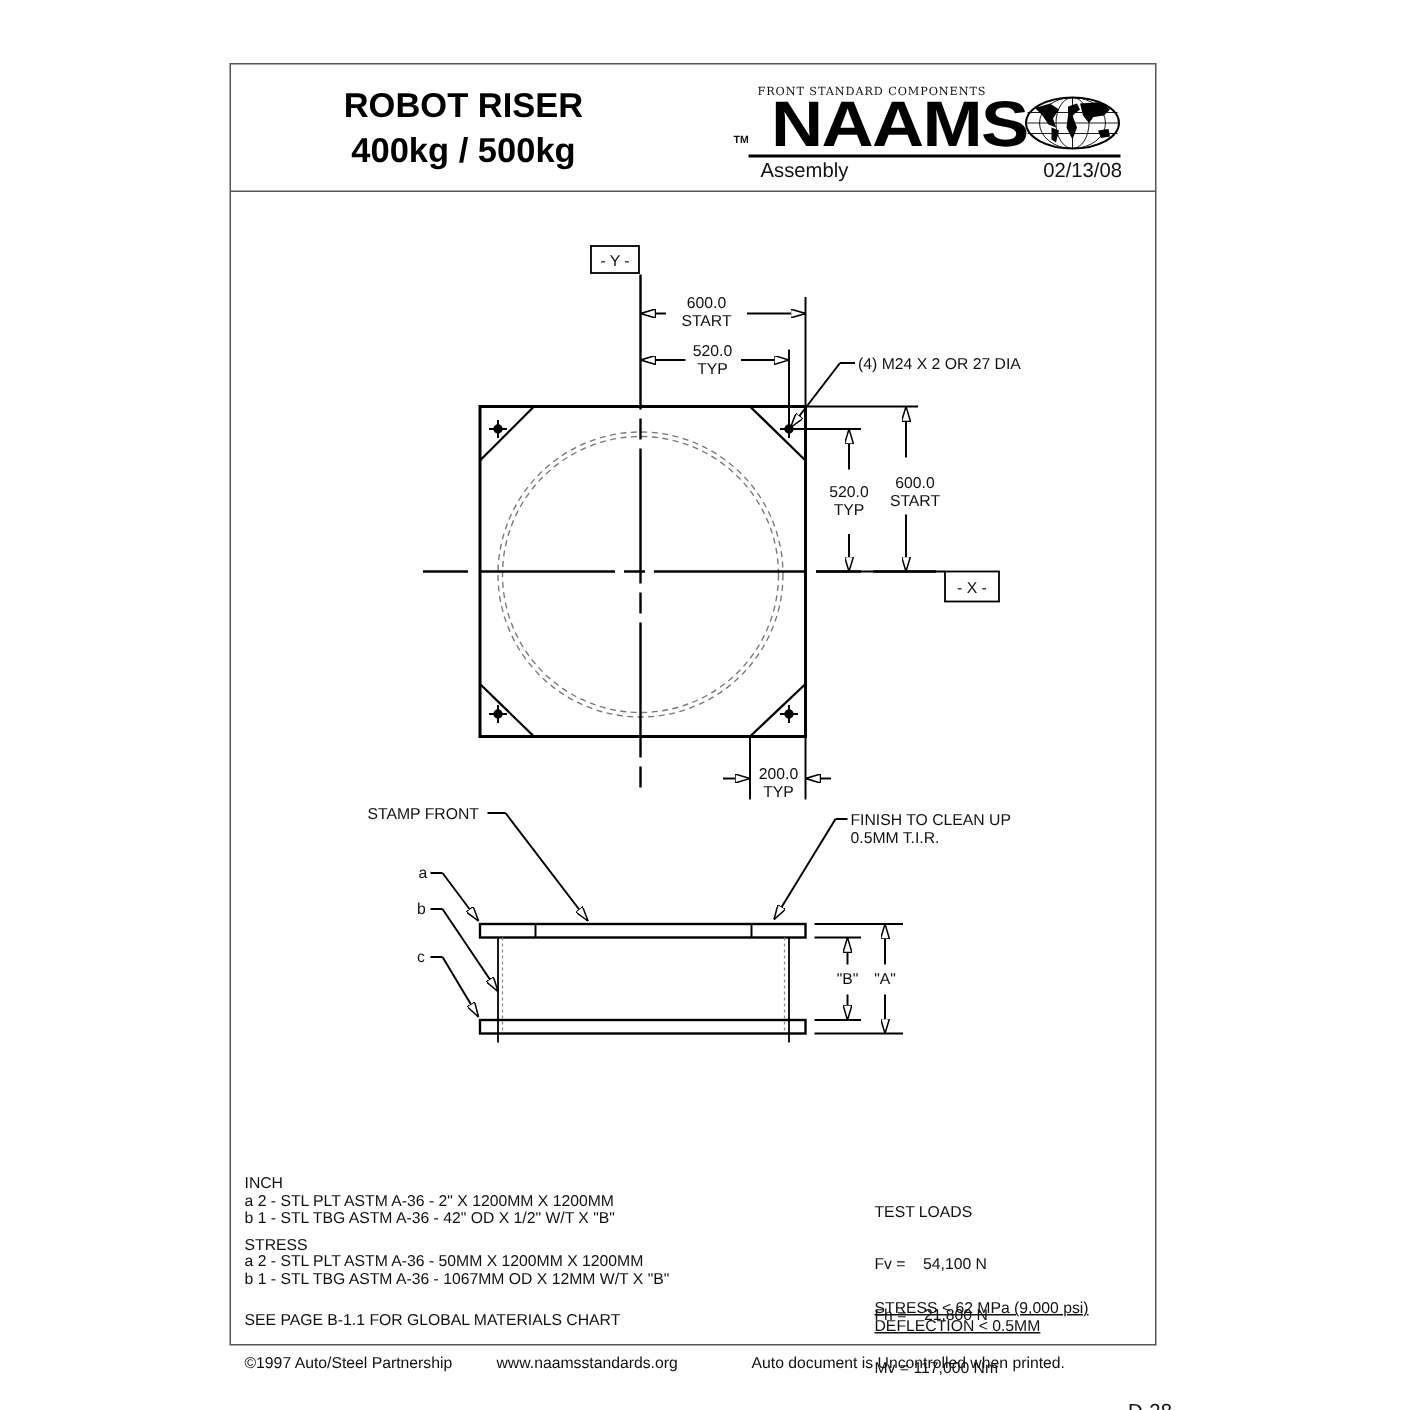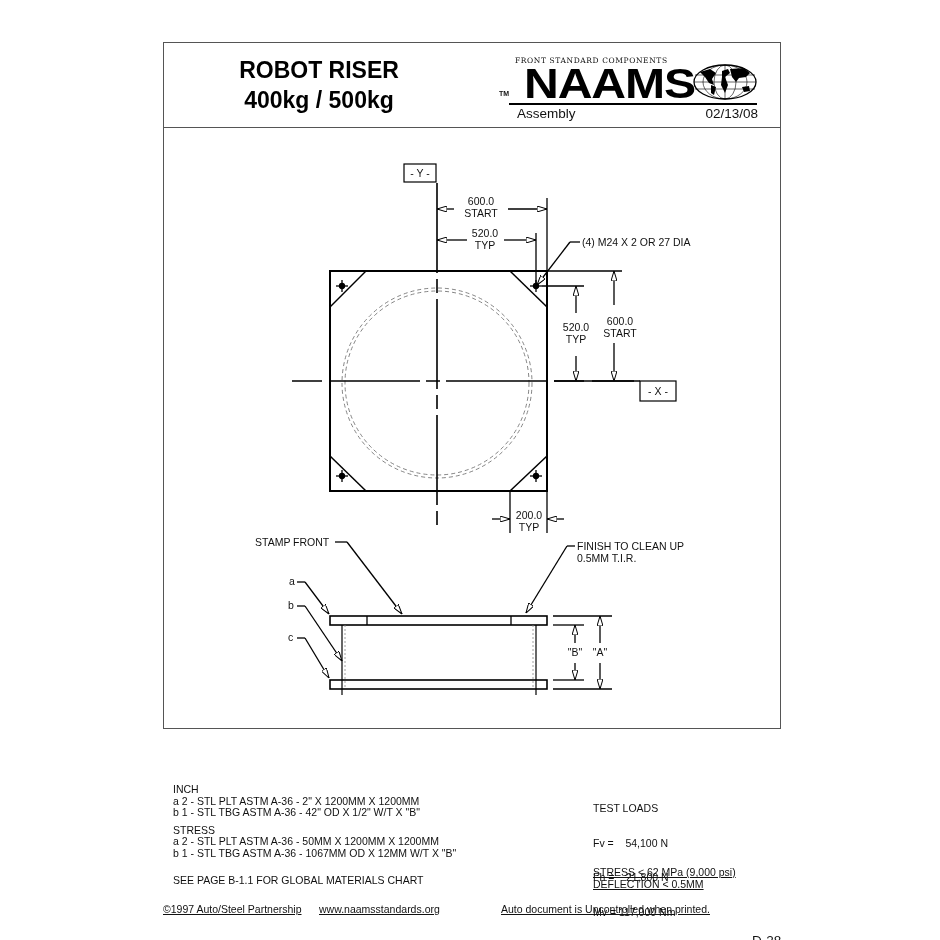--- a/index.html
+++ b/index.html
@@ -1,18 +1,18 @@
 <!DOCTYPE html>
 <html><head>
 <meta charset="utf-8">
 <style>
   html, body { margin: 0; padding: 0; background: #ffffff; }
   body { width: 940px; height: 940px; position: relative; overflow: hidden;
          font-family: "Liberation Sans", sans-serif; color: #111; }
-  .sheet { position: absolute; left: 163px; top: 42px; width: 618px; height: 687px;
+  .sheet { position: absolute; left: 153px; top: 42px; width: 618px; height: 855px;
            border: 1px solid #555; box-sizing: border-box; padding-left: 13px; }
   .header-sep { position: absolute; left: 0; right: 0; top: 84px; border-top: 1px solid #555; }
   .title { position: absolute; left: 0; width: 310px; top: 12px; text-align: center;
            font-weight: bold; font-size: 23px; line-height: 30px; color: #000; }
   .logo-tagline { position: absolute; left: 351px; top: 13px; font-family: "DejaVu Serif", serif;
                   font-size: 7.5px; letter-spacing: 0.6px; color: #111; }
   .logo-word { position: absolute; left: 360px; top: 18px; font-family: "Liberation Sans", sans-serif;
                font-weight: bold; font-size: 43px; line-height: 44px; letter-spacing: -1px; color: #000;
                transform: scaleX(1.12); transform-origin: left top; }
   .logo-tm { position: absolute; left: 335px; top: 47px; font-size: 7px; font-weight: bold; }
@@ -21,21 +21,21 @@
   .doc-type { position: absolute; left: 353px; top: 63px; font-size: 13.5px; }
   .doc-date { position: absolute; right: 22px; top: 63px; font-size: 13.5px; }
   .note { position: absolute; left: 6px; top: 88px; font-size: 10.5px; line-height: 12px; white-space: pre; }
   .drawing { position: absolute; left: 0; top: 0; }
   .drawing text { font-family: "Liberation Sans", sans-serif; font-size: 10.5px; fill: #111; }
   .mat { position: absolute; left: 9px; top: 741px; font-size: 10.5px; line-height: 11.5px; }
   .mat .gap { height: 6px; }
   .mat .see { margin-top: 16px; }
   .loads { position: absolute; left: 429px; top: 737px; font-size: 10.5px; line-height: 11.5px; white-space: pre; }
   .stress { position: absolute; left: 429px; top: 824px; font-size: 10.5px; line-height: 11.5px; text-decoration: underline; }
-  .footer { position: absolute; top: 903px; font-size: 10.5px; color: #111; text-decoration: underline; }
+  .footer { position: absolute; top: 903px; font-size: 10.5px; color: #111; }
   .footer.page { font-size: 13.5px; top: 901px; }
 </style>
 </head>
 <body>
 
 <div class="sheet">
   <div class="header-sep"></div>
 
   <div class="title">
     <div>ROBOT RISER</div>
@@ -219,15 +219,15 @@
     <div>Mv = 117,000 Nm</div>
     
   </div>
   <div class="stress">
     <div>STRESS &lt; 62 MPa (9,000 psi)</div>
     <div>DEFLECTION &lt; 0.5MM</div>
   </div>
 </div>
 
 <div class="footer" style="left:163px;">©1997 Auto/Steel Partnership</div>
-<div class="footer" style="left:319px;">www.naamsstandards.org</div>
+<div class="footer" style="left:331px;">www.naamsstandards.org</div>
 <div class="footer" style="left:501px;">Auto document is Uncontrolled when printed.</div>
 <div class="footer page" style="left:752px;margin-top:32px;">D-28</div>
 
 </body></html>

